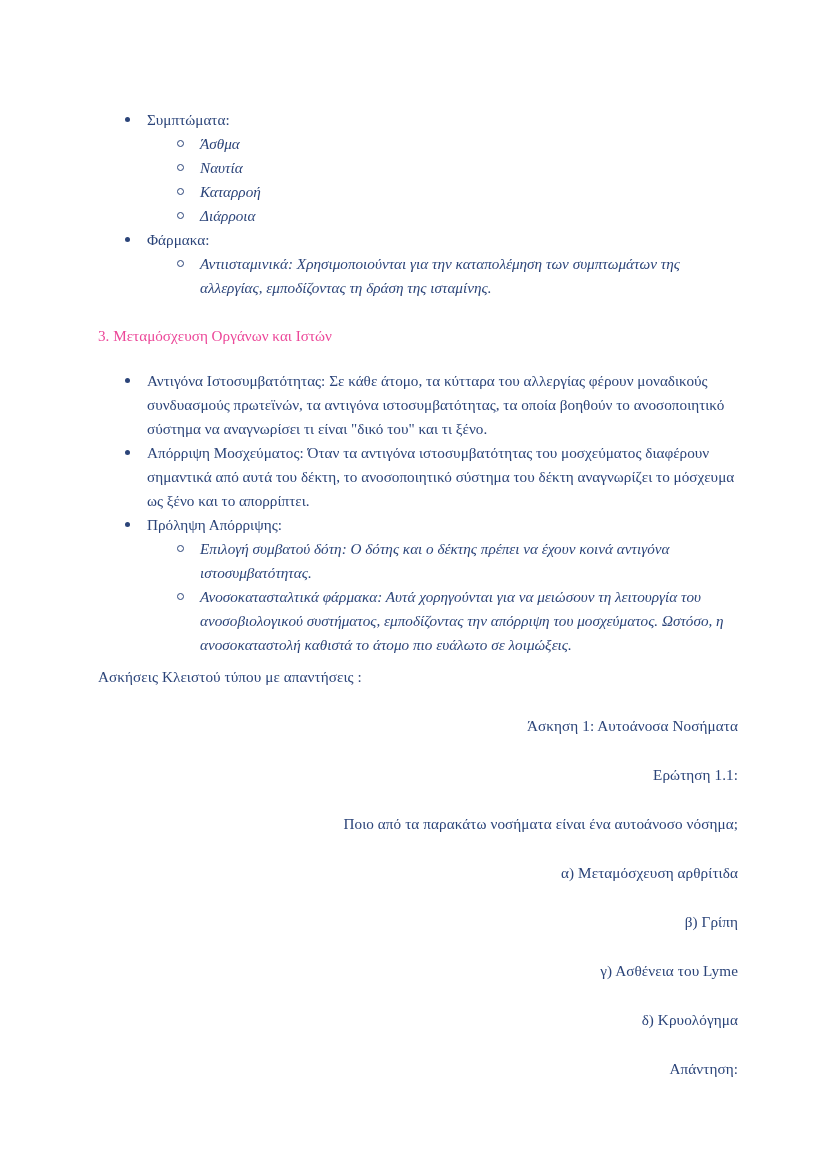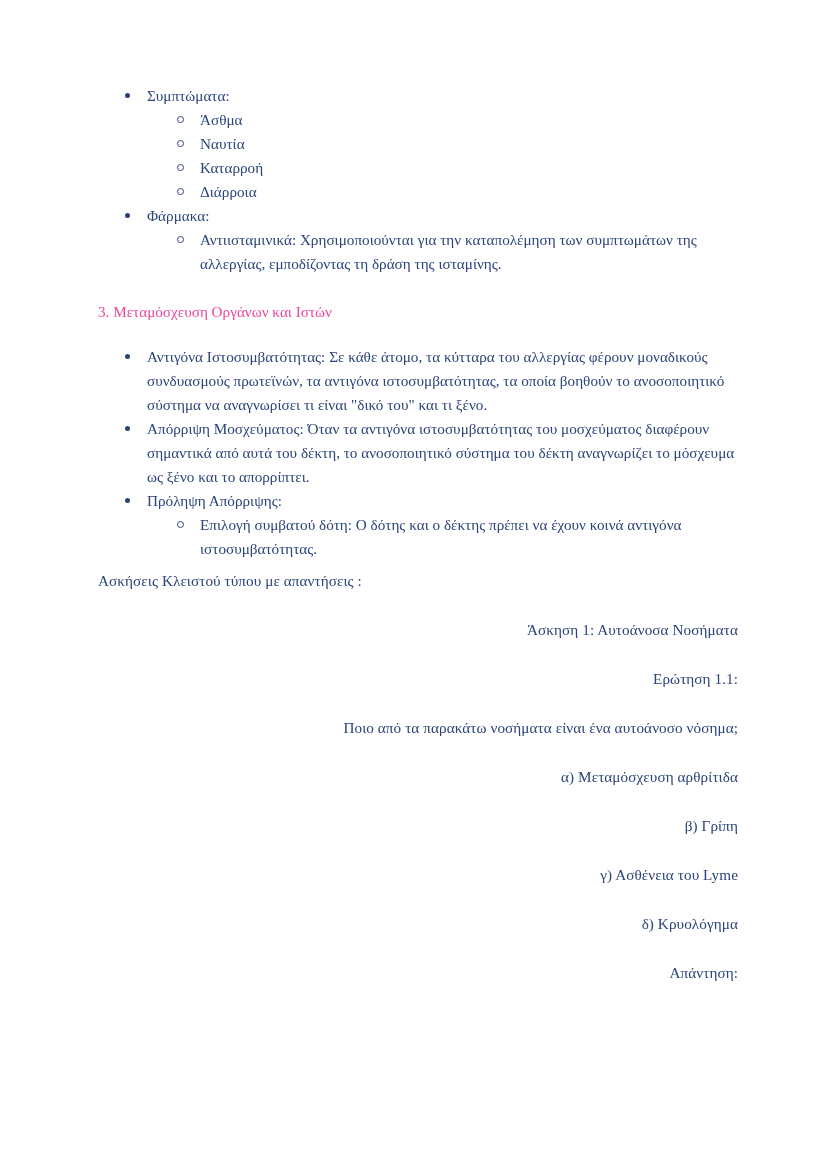--- a/index.html
+++ b/index.html
@@ -24,21 +24,21 @@
     top: 0;
     width: 828px;
     height: 1171px;
     background: #ffffff;
     box-sizing: border-box;
   }
 
   .content {
     position: absolute;
     left: 98px;
-    top: 84px;
+    top: 108px;
     width: 640px;
   }
 
   
   .para {
     font-size: 15.2px;
     line-height: 24px;
     color: #2b4479;
     margin: 0;
     letter-spacing: 0.005em;
@@ -83,20 +83,21 @@
     width: 5px;
     height: 5px;
     border-radius: 50%;
     background: #2b4479;
   }
 
   ul.lvl2 {
     list-style: none;
     margin: 0;
     padding: 0;
+    font-style: italic;
   }
 
   ul.lvl2 > li {
     position: relative;
     padding-left: 53px;
     font-size: 15.2px;
     line-height: 24px;
     color: #2b4479;
   }
 
@@ -178,20 +179,24 @@
         <span class="li-text">Απόρριψη Μοσχεύματος: Όταν τα αντιγόνα ιστοσυμβατότητας του μοσχεύματος διαφέρουν σημαντικά από αυτά του δέκτη, το ανοσοποιητικό σύστημα του δέκτη αναγνωρίζει το μόσχευμα ως ξένο και το απορρίπτει.</span>
       </li>
       <li>
         <span class="bullet"></span>
         <span class="li-text">Πρόληψη Απόρριψης:</span>
         <ul class="lvl2">
           <li>
             <span class="bullet-open"></span>
             <span class="li-text">Επιλογή συμβατού δότη: Ο δότης και ο δέκτης πρέπει να έχουν κοινά αντιγόνα ιστοσυμβατότητας.</span>
           </li>
+          <li>
+            <span class="bullet-open"></span>
+            <span class="li-text">Ανοσοκατασταλτικά φάρμακα: Αυτά χορηγούνται για να μειώσουν τη λειτουργία του ανοσοβιολογικού συστήματος, εμποδίζοντας την απόρριψη του μοσχεύματος. Ωστόσο, η ανοσοκαταστολή καθιστά το άτομο πιο ευάλωτο σε λοιμώξεις.</span>
+          </li>
         </ul>
       </li>
     </ul>
 
     <p class="para tight">Ασκήσεις Κλειστού τύπου με απαντήσεις :</p>
 
     <p class="para spaced">Άσκηση 1: Αυτοάνοσα Νοσήματα</p>
 
     <p class="para spaced">Ερώτηση 1.1:</p>
 

